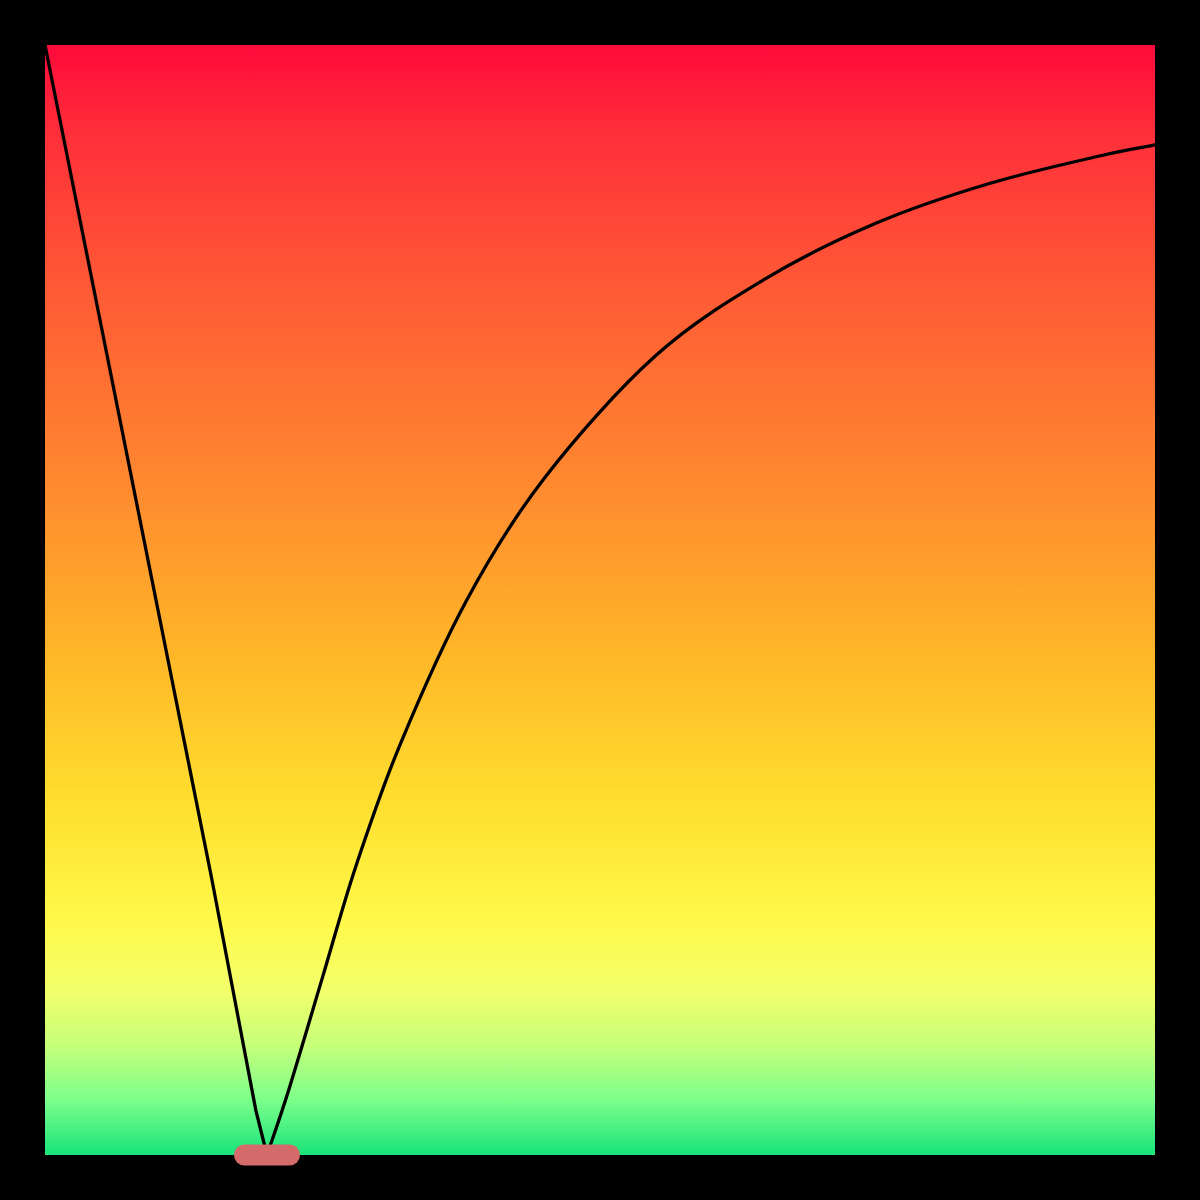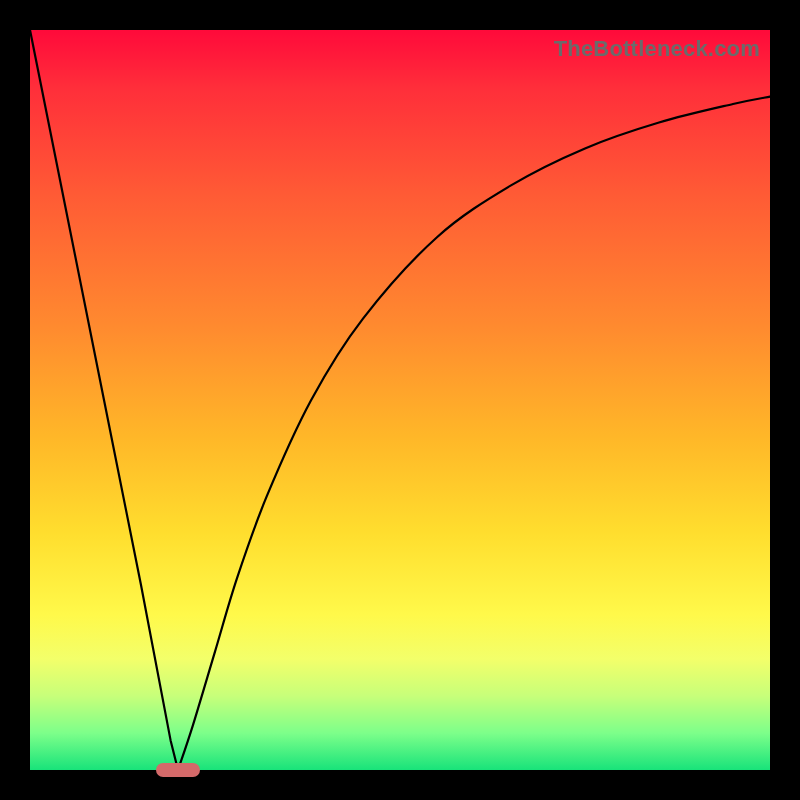--- a/index.html
+++ b/index.html
@@ -66,21 +66,20 @@
     transform: translate(-50%, -50%);
   }
 </style>
 </head>
 <body>
 
 <div class="frame">
 
   <div class="plot-area">
 
-    <span class="watermark">TheBottleneck.com</span>
 
     <svg class="curve" viewBox="0 0 740 740" preserveAspectRatio="none">
       <path fill="none" stroke="#000000" stroke-width="2.2" stroke-linecap="round" stroke-linejoin="round" d="M 0 0 L 37 185 L 74 370 L 111 555 L 140.6 710.4 L 148 740 C 150.46666666666667 732.6, 156.63333333333335 715.3333333333334, 162.8 695.6 C 168.96666666666667 675.8666666666667, 177.6 646.2666666666667, 185 621.6 C 192.4 596.9333333333334, 198.5666666666667 573.5, 207.20000000000002 547.6 C 215.83333333333334 521.7, 224.4666666666667 495.8, 236.8 466.2 C 249.13333333333333 436.59999999999997, 265.16666666666663 399.6, 281.2 370 C 297.23333333333335 340.4, 312.0333333333333 315.73333333333335, 333 288.6 C 353.9666666666667 261.4666666666667, 382.33333333333337 229.40000000000006, 407.00000000000006 207.20000000000005 C 431.66666666666674 185.00000000000003, 456.33333333333337 170.2, 481 155.39999999999998 C 505.66666666666663 140.59999999999997, 530.3333333333334 128.8833333333333, 555 118.39999999999998 C 579.6666666666666 107.91666666666664, 604.3333333333334 99.89999999999999, 629 92.5 C 653.6666666666666 85.10000000000001, 684.5 78.31666666666666, 703 74 C 721.5 69.68333333333334, 733.8333333333334 67.83333333333336, 740 66.60000000000002"></path>
     </svg>
 
     <div class="marker" style="left: 148px; top: 740px; background: rgb(212, 106, 106);"></div>
   </div>
 </div>
 
 </body></html>

